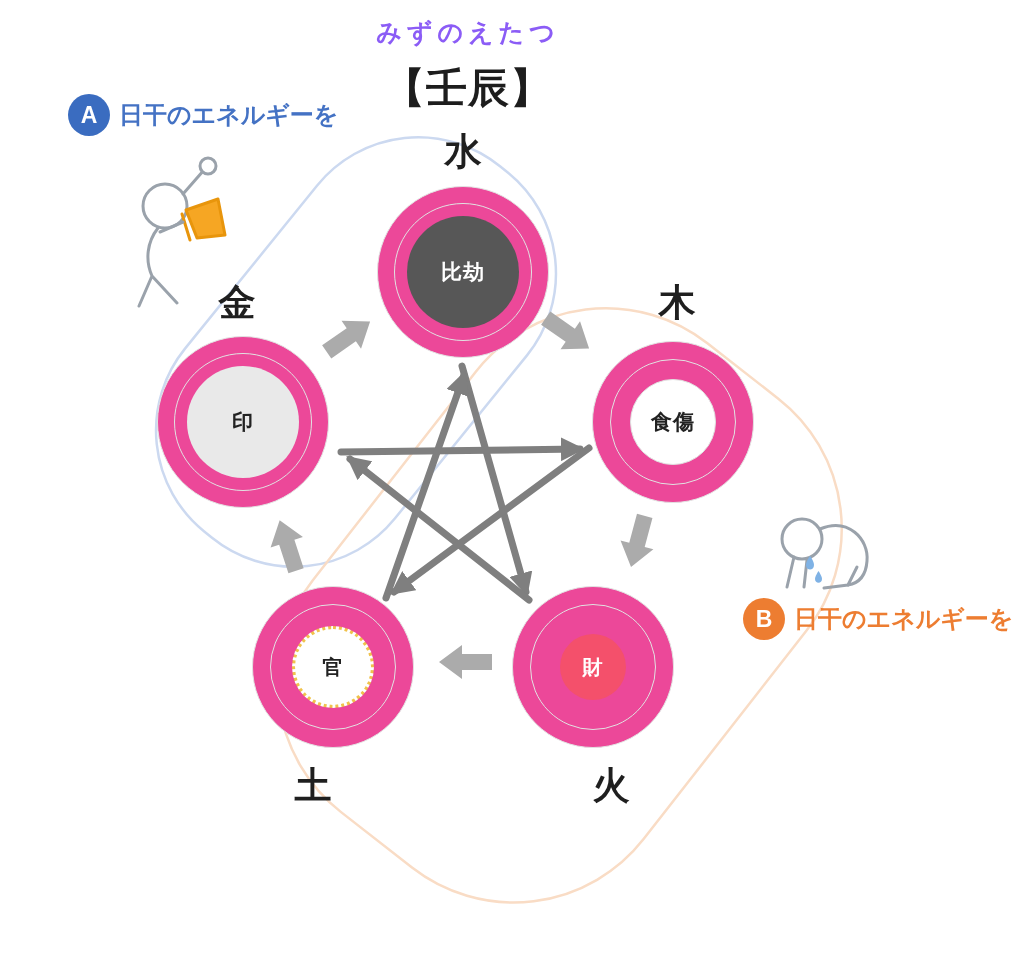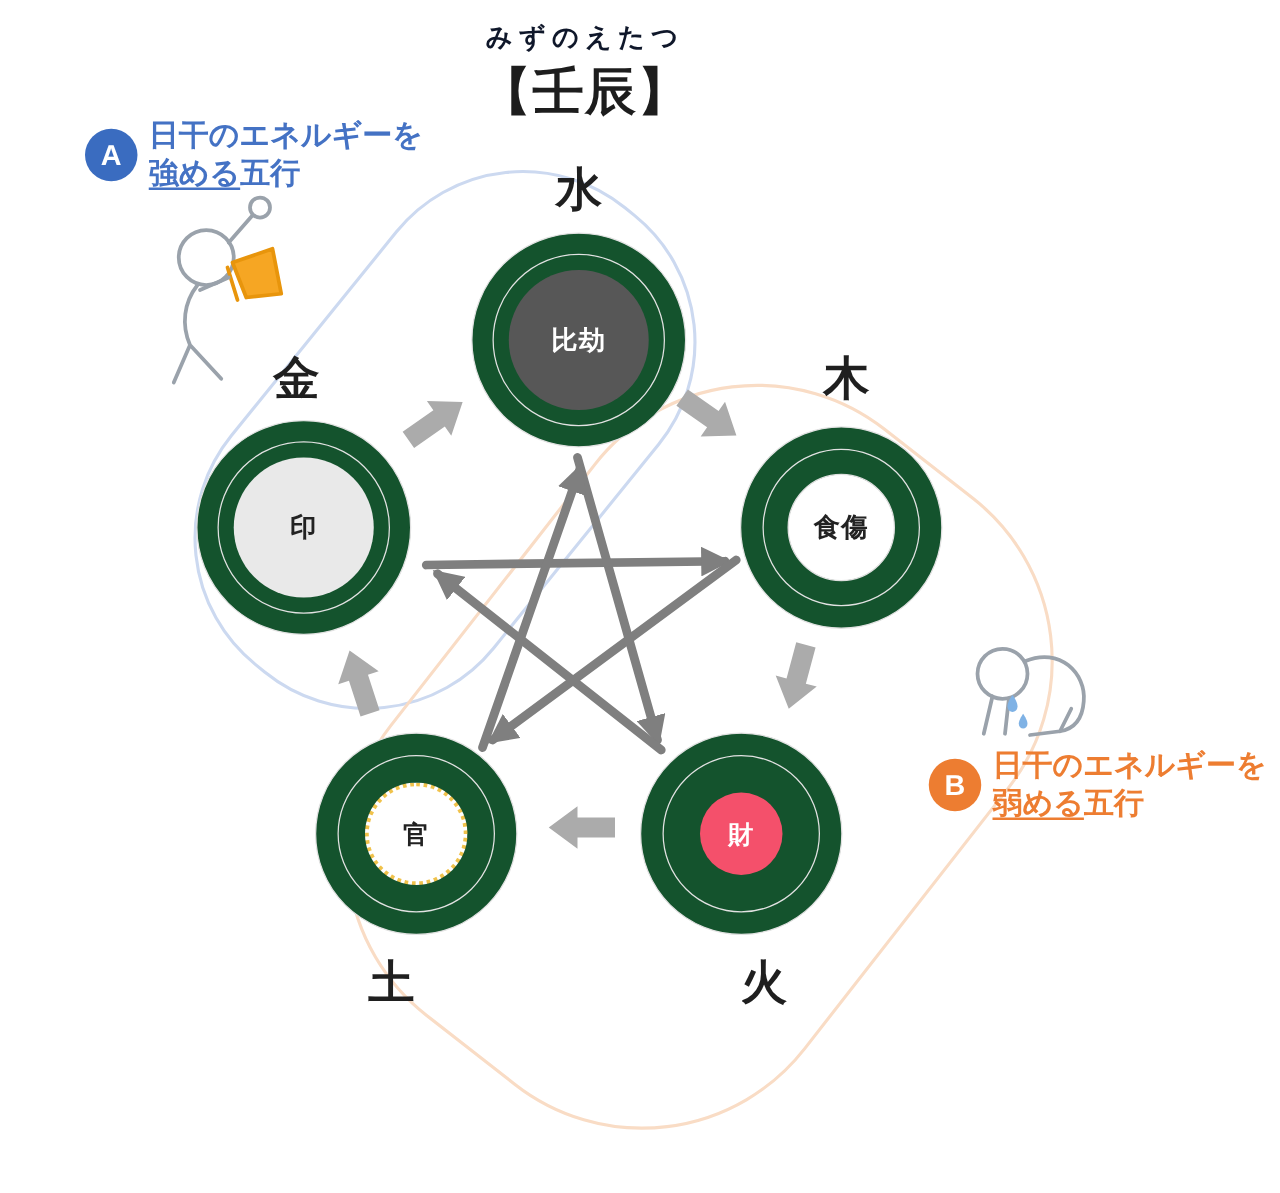--- a/index.html
+++ b/index.html
@@ -6,22 +6,22 @@
   html, body { margin: 0; padding: 0; background: #ffffff; }
   .stage {
     position: relative; width: 1024px; height: 954px; background: #fff;
     overflow: hidden; font-family: "Liberation Sans", "DejaVu Sans", sans-serif;
     margin: 0 auto;
   }
   .layer { position: absolute; inset: 0; z-index: 1; }
 
   
   .title-block { position: absolute; top: 16px; left: 318px; width: 300px; text-align: center; z-index: 3; }
-  .furigana { font-size: 21px; font-weight: bold; letter-spacing: 5px; color: #0f172a; }
-  .main-title { font-size: 41px; font-weight: bold; color: #1d1d1d; margin-top: 2px; letter-spacing: 1px; }
+  .furigana { font-size: 25px; font-weight: bold; letter-spacing: 5px; color: #8b5cf6; }
+  .main-title { font-size: 41px; font-weight: bold; color: #1d1d1d; margin-top: 12px; letter-spacing: 1px; }
 
   
   .legend { position: absolute; display: flex; align-items: center; gap: 9px; z-index: 4; }
   .legend-a { left: 68px; top: 94px; }
   .legend-b { left: 743px; top: 598px; }
   .badge {
     width: 42px; height: 42px; border-radius: 50%; color: #fff;
     font-size: 23px; font-weight: bold; display: flex; align-items: center; justify-content: center;
     flex: 0 0 auto;
   }
@@ -35,21 +35,21 @@
   
   .kanji {
     position: absolute; transform: translate(-50%,-50%); font-size: 37px; font-weight: bold;
     color: #1f1f1f; z-index: 2;
   }
 
   
   .node { position: absolute; transform: translate(-50%,-50%); z-index: 2; }
   .ring {
     border-radius: 50%; display: flex; align-items: center; justify-content: center;
-    background: #14532d; border: 1px solid #e2e2e2;
+    background: #ec4899; border: 1px solid #e2e2e2;
   }
   .core {
     border-radius: 50%; display: flex; align-items: center; justify-content: center;
     font-weight: bold; letter-spacing: 1px;
   }
   .big     { width: 172px; height: 172px; }
   .bigmid  { width: 138px; height: 138px; }
   .small    { width: 162px; height: 162px; }
   .smallmid { width: 126px; height: 126px; }
   .water-core { width: 112px; height: 112px; background: #575757; color: #fff; font-size: 21px; }
@@ -113,29 +113,27 @@
 
   <div class="title-block">
     <div class="furigana">みずのえたつ</div>
     <div class="main-title">【壬辰】</div>
   </div>
 
   <div class="legend legend-a">
     <div class="badge badge-a">A</div>
     <div class="legend-text legend-text-a">
       <div>日干のエネルギーを</div>
-      <div><span class="underline">強める</span><span>五行</span></div>
     </div>
   </div>
 
   <div class="legend legend-b">
     <div class="badge badge-b">B</div>
     <div class="legend-text legend-text-b">
       <div>日干のエネルギーを</div>
-      <div><span class="underline">弱める</span><span>五行</span></div>
     </div>
   </div>
 
   <span class="kanji" style="left:463px; top:152px;">水</span>
   <span class="kanji" style="left:237px; top:303px;">金</span>
   <span class="kanji" style="left:677px; top:303px;">木</span>
   <span class="kanji" style="left:313px; top:786px;">土</span>
   <span class="kanji" style="left:611px; top:786px;">火</span>
 
   <div class="node" style="left:463px; top:272px;">

